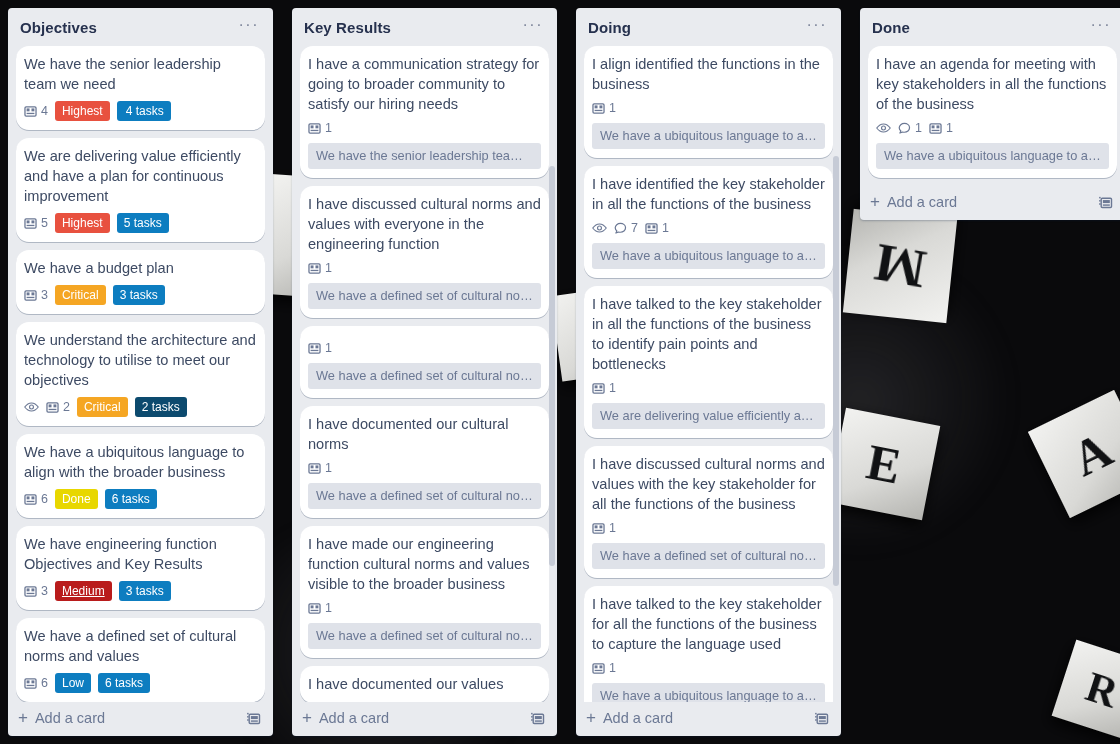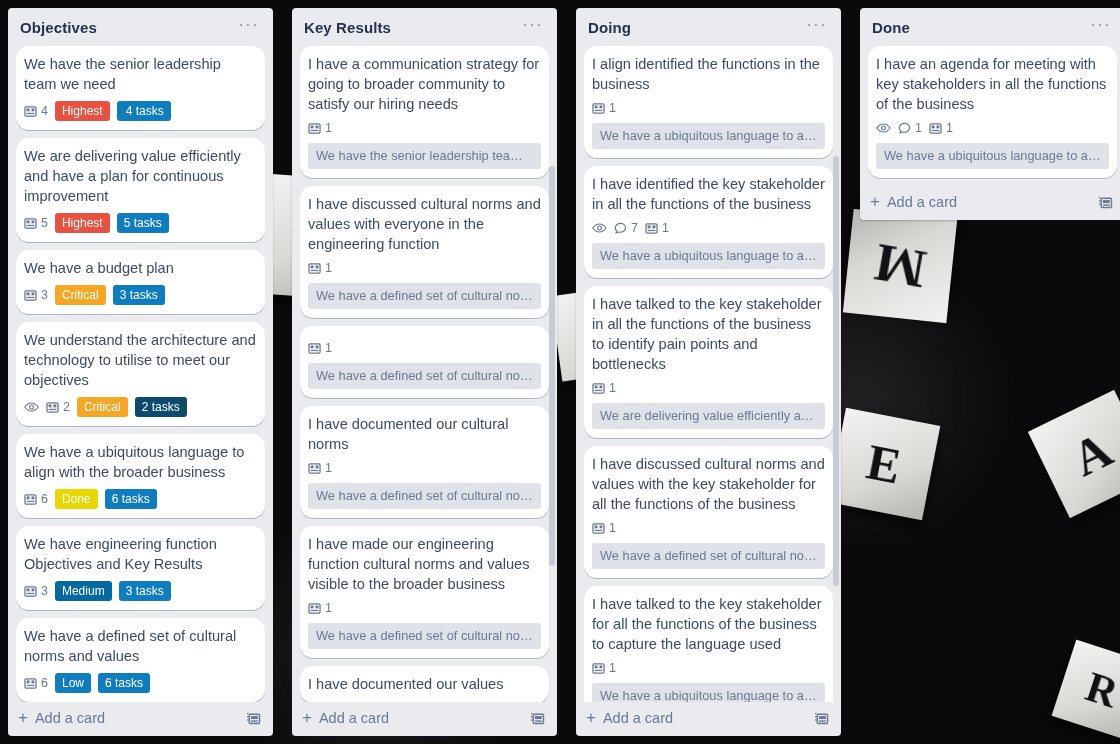--- a/index.html
+++ b/index.html
@@ -312,21 +312,21 @@
           <div class="card-badges">
             <span class="badge-group">
               <svg width="13" height="13" viewBox="0 0 16 16" fill="none">
                 <rect x="1.2" y="2.2" width="13.6" height="11.6" rx="1.4" stroke="#6b7894" stroke-width="1.6"></rect>
                 <rect x="3.2" y="4.2" width="3.6" height="3.6" fill="#6b7894"></rect>
                 <rect x="9.2" y="4.2" width="3.6" height="3.6" fill="#6b7894"></rect>
                 <rect x="3.2" y="9.6" width="9.6" height="1.6" fill="#6b7894"></rect>
               </svg>
               <span>3</span>
             </span>
-            <span class="label" style="background: #0369a1;">Medium</span>
+            <span class="label" style="background: #b91c1c; text-decoration: underline;">Medium</span>
             <span class="label" style="background: rgb(13, 125, 192);">3 tasks</span>
           </div>
         </div>
         <div class="card">
           <div class="card-title">We have a defined set of cultural norms and values</div>
           <div class="card-badges">
             <span class="badge-group">
               <svg width="13" height="13" viewBox="0 0 16 16" fill="none">
                 <rect x="1.2" y="2.2" width="13.6" height="11.6" rx="1.4" stroke="#6b7894" stroke-width="1.6"></rect>
                 <rect x="3.2" y="4.2" width="3.6" height="3.6" fill="#6b7894"></rect>

